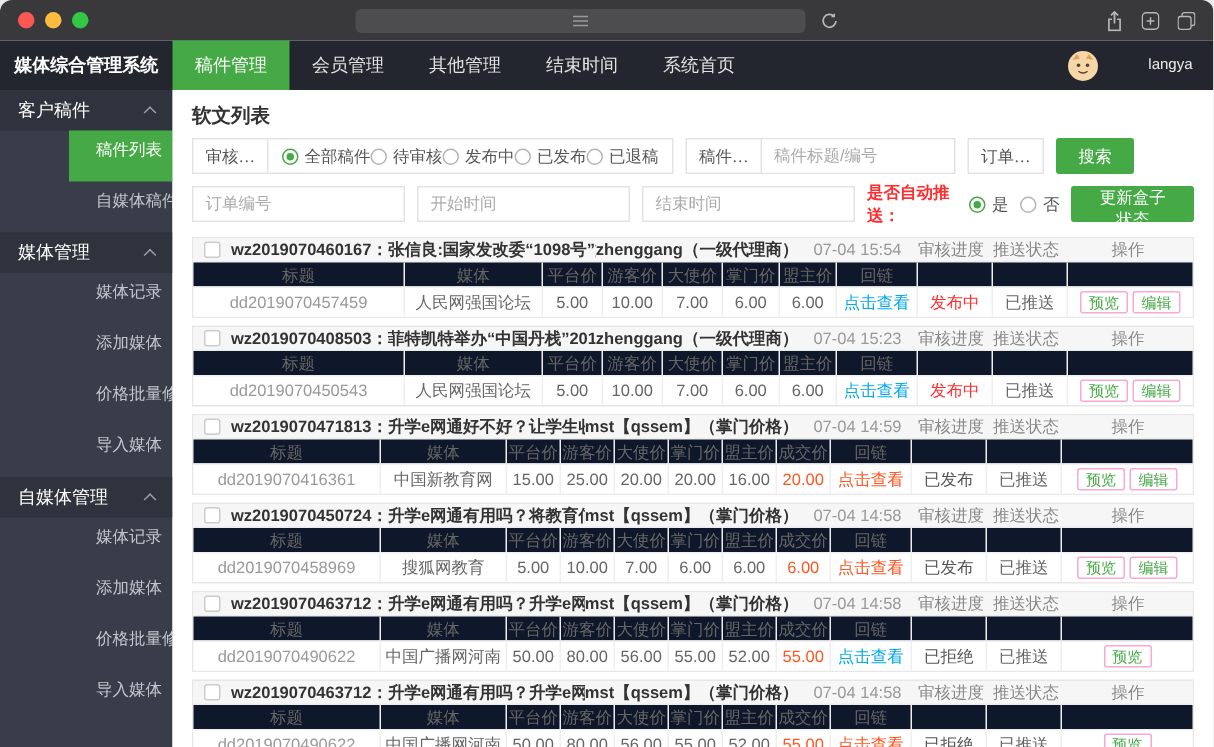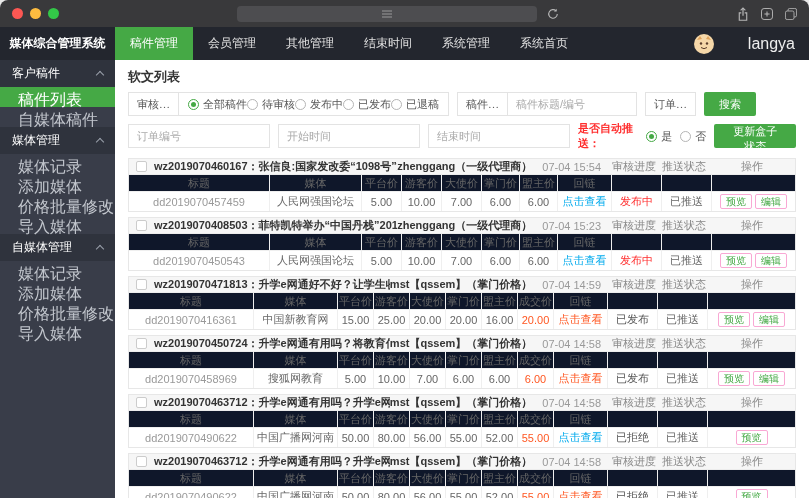--- a/index.html
+++ b/index.html
@@ -15,28 +15,28 @@
   .url-pill { width: 300px; height: 16px; background: #4d4d50; border-radius: 4px; display: flex; align-items: center; justify-content: center; }
   .right-icons { display: flex; gap: 12px; align-items: center; margin-left: 10px; }
   .bicon { display: flex; align-items: center; }
 
   
   .navbar { height: 33px; background: #23262e; display: flex; align-items: stretch; color: #fff; flex-shrink: 0; }
   .logo { width: 115px; font-size: 12px; font-weight: bold; display: flex; align-items: center; justify-content: center; flex-shrink: 0; }
   .nav-item { font-size: 12px; color: #e3e3e3; padding: 0 15px; display: flex; align-items: center; cursor: pointer; }
   .nav-item.active { background: #45a945; color: #fff; }
   .nav-right { margin-left: auto; display: flex; align-items: center; gap: 6px; padding-right: 14px; }
-  .username { font-size: 16px; color: #eee; margin-left: 28px; }
+  .username { font-size: 10px; color: #eee; margin-left: 28px; }
 
   
   .layout { display: flex; flex: 1; overflow: hidden; }
   .sidebar { width: 115px; background: #393d49; flex-shrink: 0; }
   .side-header { height: 27px; padding: 0 12px; background: #2f333d; color: #fff; font-size: 12px; display: flex; justify-content: space-between; align-items: center; cursor: pointer; }
   .chev { width: 6px; height: 6px; border-left: 1px solid #9aa0ab; border-top: 1px solid #9aa0ab; transform: rotate(45deg); margin-top: 3px; }
-  .side-item { height: 20px; line-height: 26px; padding: 0 18px; color: #c2c6cd; font-size: 16px; cursor: pointer; white-space: nowrap; }
+  .side-item { height: 34px; line-height: 26px; padding: 0 18px; color: #c2c6cd; font-size: 11px; cursor: pointer; white-space: nowrap; margin-left: 46px; }
   .side-item.active { background: #45a945; color: #fff; }
 
   .main { flex: 1; background: #fff; padding: 8px 13px; overflow: hidden; }
   .page-title { font-size: 13px; font-weight: bold; color: #333; margin-bottom: 6px; }
 
   
   .filters-row { display: flex; align-items: center; gap: 8px; margin-bottom: 5px; font-size: 11px; color: #555; }
   .filters-row.second { margin-bottom: 7px; }
   .fgroup { display: flex; align-items: center; border: 1px solid #e3e3e3; height: 24px; background: #fff; }
   .flabel { padding: 0 8px; border-right: 1px solid #e3e3e3; height: 100%; display: flex; align-items: center; color: #555; font-family: Liberation Serif, serif; }
@@ -121,21 +121,20 @@
       </span>
     </div>
   </div>
 
   <div class="navbar">
     <div class="logo">媒体综合管理系统</div>
     <div class="nav-item active">稿件管理</div>
     <div class="nav-item">会员管理</div>
     <div class="nav-item">其他管理</div>
     <div class="nav-item">结束时间</div>
-    <div class="nav-item">系统管理</div>
     <div class="nav-item">系统首页</div>
     <div class="nav-right">
       <svg width="20" height="20" viewBox="0 0 20 20">
           <circle cx="10" cy="10" r="10" fill="#f5d7a8"></circle>
           <path d="M3 6 L6 2 L8 5 Z M17 6 L14 2 L12 5 Z" fill="#e0a35a"></path>
           <circle cx="7" cy="9.5" r="1.2" fill="#5a3d2b"></circle>
           <circle cx="13" cy="9.5" r="1.2" fill="#5a3d2b"></circle>
           <path d="M7 13.5 q3 2.4 6 0" stroke="#5a3d2b" fill="none" stroke-width="1"></path>
         </svg>
       <span class="username">langya</span>

